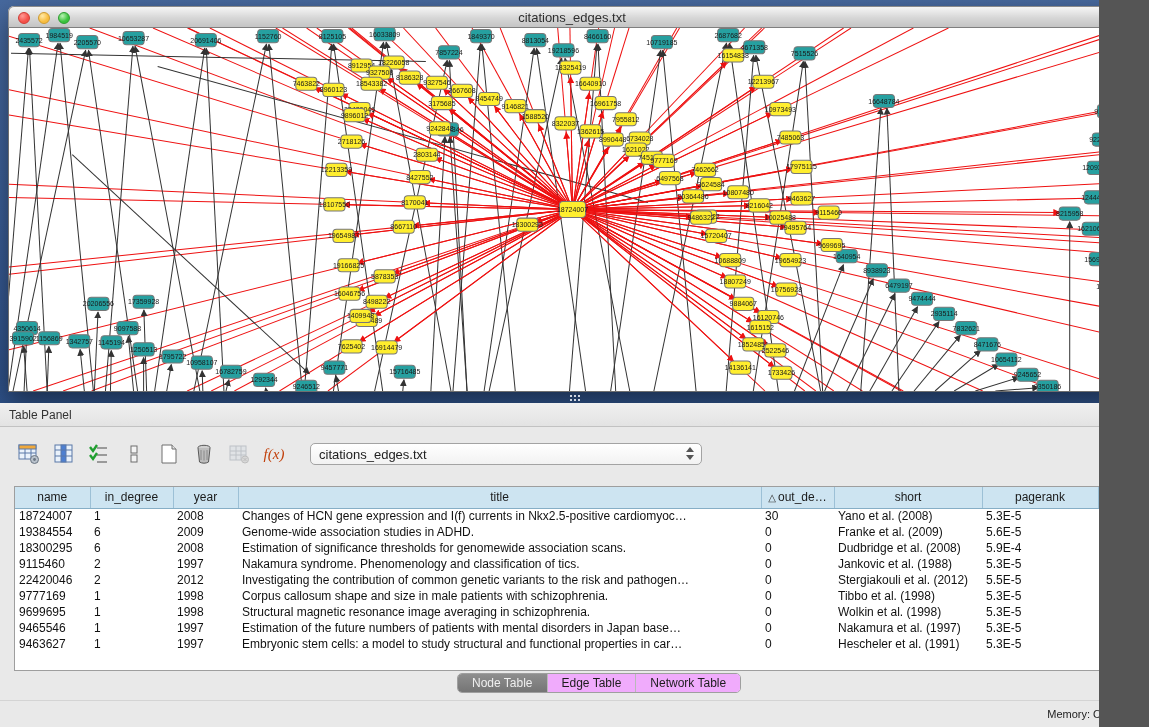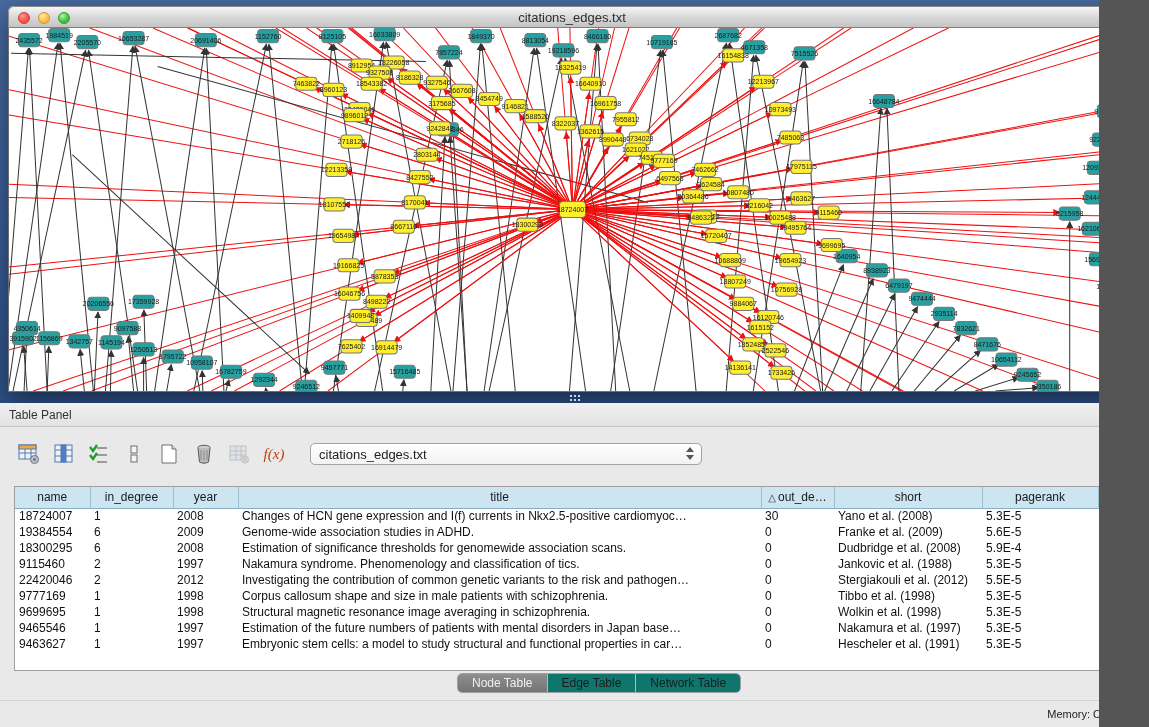--- a/index.html
+++ b/index.html
@@ -53,21 +53,21 @@
   table.grid{border-collapse:collapse;table-layout:fixed;width:1083px;font-size:12px;}
   table.grid th{height:21px;background:#cde4f1;border-right:1px solid #9cc0d6;
                 border-bottom:1px solid #86aec6;font-weight:normal;color:#1a1a1a;
                 overflow:hidden;white-space:nowrap;}
   table.grid td{height:16px;padding:0 4px;color:#111;white-space:nowrap;overflow:hidden;}
   .sort-tri{font-size:10px;color:#333;margin-right:2px;}
   .vscroll{position:absolute;right:1px;top:23px;bottom:1px;width:15px;background:#fbfbfb;border-left:1px solid #e4e4e4;}
   .vthumb{position:absolute;left:2px;top:3px;width:10px;height:19px;border-radius:5px;background:#b2b2b2;cursor:pointer;}
   .tabs{position:absolute;left:427px;top:270px;height:20px;display:flex;
         border:1px solid #9f9f9f;border-radius:5px;overflow:hidden;background:#fff;margin-left:30px;}
-  .tab{font-size:12px;line-height:19px;padding:0 14px;color:#1c1c1c;background:#0f766e;
+  .tab{font-size:12px;line-height:19px;padding:0 14px;color:#1c1c1c;background:#f0abfc;
        border-right:1px solid #b9b9b9;cursor:pointer;white-space:nowrap;}
   .tab:last-child{border-right:none;}
   .tab.sel{background:linear-gradient(#8e8e8e,#757575);color:#efefef;}
   .statusbar{position:absolute;left:0;bottom:0;right:0;height:27px;border-top:1px solid #d4d4d4;}
   .mem-label{position:absolute;right:40px;top:7px;font-size:11px;color:#222;}
   .mem-dot{position:absolute;right:16px;top:6px;width:14px;height:14px;border-radius:50%;
            background:radial-gradient(circle at 38% 32%,#9ff09a,#46c845 65%);border:1px solid #57a557;cursor:pointer;}
 </style>
 </head>
 <body>

